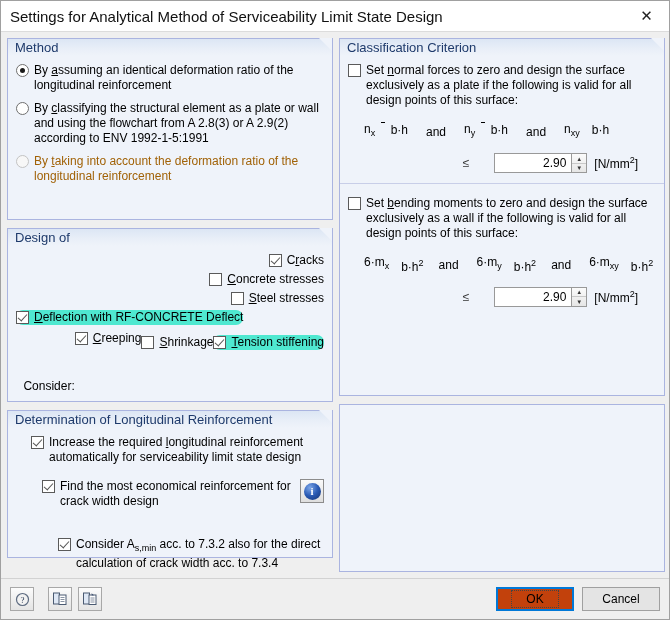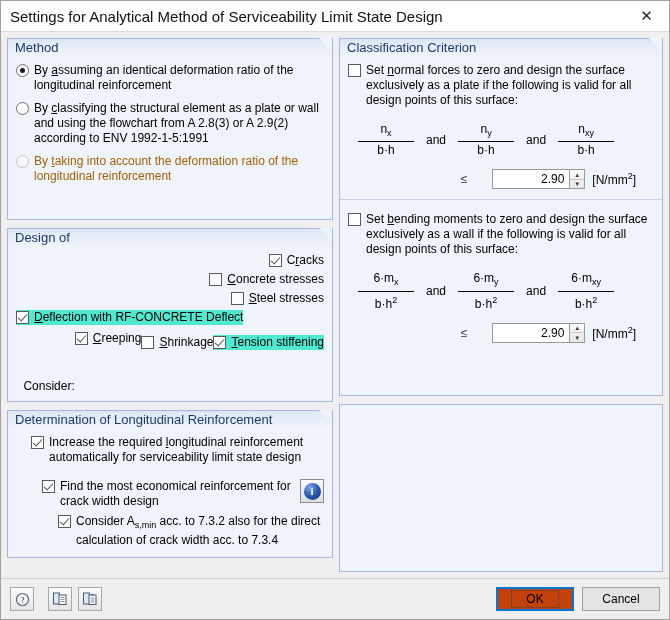--- a/index.html
+++ b/index.html
@@ -117,35 +117,35 @@
     left:3px; top:0px;
     width:4px; height:8px;
     border:solid #555;
     border-width:0 1.6px 1.6px 0;
     transform:rotate(42deg);
   }
 
   .lbl { line-height:15px; font-size:12px; cursor:default; }
   .lbl u { text-decoration:underline; }
   .lbl.disabled { color:#a16207; }
-  .hl { background:#4fe8d0; }
+  .hl { background:#4fe8d0;border-radius:7px; }
   .row.hl-row { width:max-content; }
 
   .indent-1 { margin-left:20px; }
 
   
   .formula-row {
     display:flex; align-items:center;
     justify-content:flex-start;
     margin:14px 0 4px 10px;
     font-family:"Liberation Sans", sans-serif;
   }
   .frac {
-    display:inline-flex; flex-direction:column;
-    align-items:center;
+    display:inline-flex; flex-direction:row;
+    align-items:flex-start;
     min-width:56px;
   }
   .frac .num { font-size:12px; padding:0 6px 1px 6px; line-height:14px; }
   .frac .bar { height:1px; background:#000; width:100%; }
   .frac .den { font-size:12px; padding:1px 6px 0 6px; line-height:14px; }
   .and { margin:0 12px; font-size:12px; }
   sub { font-size:9px; }
   sup { font-size:9px; }
 
   .limit-row {
@@ -332,21 +332,21 @@
           <div style="display:flex; align-items:flex-start;">
             <div class="row" style="flex:1; margin-bottom:0;">
               <div class="cbox checked"></div>
               <div class="lbl" style="max-width:240px;">Find the most economical reinforcement for crack width design</div>
             </div>
             <div class="info-btn">
               <div class="info-circle">i</div>
             </div>
           </div>
 
-          <div class="row indent-1" style="margin-top:5px;">
+          <div class="row indent-1" style="margin-top:28px;">
             <div class="cbox checked"></div>
             <div class="lbl" style="max-width:248px;"><span>Consider A</span><sub>s,min</sub><span> acc. to 7.3.2 also for the direct calculation of crack width acc. to 7.3.4</span></div>
           </div>
 
         </div>
       </div>
 
     </div>
 
     <div class="col col-right">

